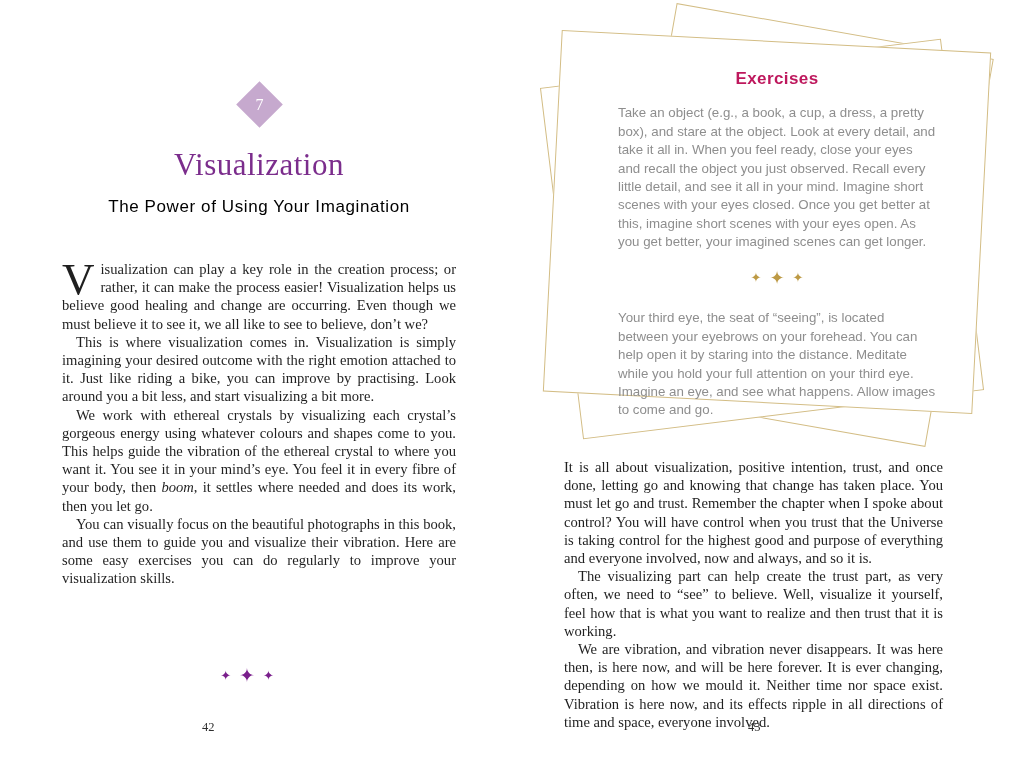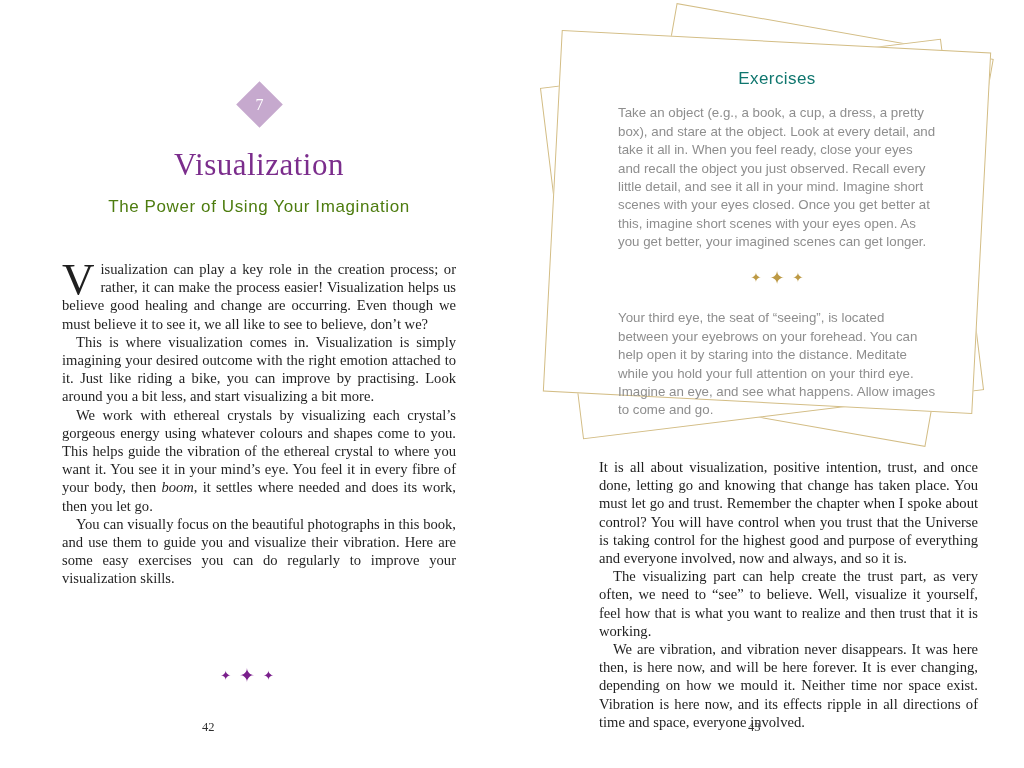--- a/index.html
+++ b/index.html
@@ -15,28 +15,28 @@
   }
   .chapter-diamond span{
     position:absolute;inset:0;display:flex;align-items:center;justify-content:center;
     transform:rotate(-45deg);color:#ffffff;font-size:16px;font-family:"Liberation Serif",serif;
   }
   .chapter-title{
     margin:8px 0 0 0;font-size:31px;font-weight:400;color:#7b2d8c;
     font-family:"Liberation Serif",serif;letter-spacing:0.5px;
   }
   .chapter-subtitle{
-    margin:14px 0 0 0;font-size:17px;font-weight:400;color:#4d7c0f;
+    margin:14px 0 0 0;font-size:17px;font-weight:400;color:#000000;
     font-family:"Liberation Sans",sans-serif;letter-spacing:0.6px;
   }
   .body-col{position:absolute;font-size:14.6px;line-height:18.2px;text-align:justify;}
   .body-col p{margin:0;}
   .body-col p.indent{text-indent:14px;}
   .left-col{left:62px;top:260px;width:394px;}
-  .right-col{left:599px;top:458px;width:379px;}
+  .right-col{left:564px;top:458px;width:379px;}
   .dropcap{
     float:left;font-size:45px;line-height:33px;padding:3px 6px 0 0;color:#1f1f1f;
     font-family:"Liberation Serif",serif;
   }
   .em{font-style:italic;}
   .star-divider{position:absolute;width:120px;text-align:center;color:#7a1f8c;}
   .star-divider .s{font-size:13px;vertical-align:middle;padding:0 4px;}
   .star-divider .s.big{font-size:19px;}
   .left-divider{left:187px;top:664px;}
   .page-number{
@@ -52,21 +52,21 @@
     font-family:"Liberation Serif",serif;
   }
   .paper-stack{position:absolute;left:540px;top:28px;width:452px;height:412px;}
   .sheet{position:absolute;background:#ffffff;border:1px solid #d3bd85;}
   .sheet-back2{left:100px;top:0px;width:320px;height:392px;transform:rotate(10deg);}
   .sheet-back1{left:20px;top:34px;width:402px;height:352px;transform:rotate(-7deg);}
   .sheet-front{left:12px;top:13px;width:428px;height:360px;transform:rotate(3deg);}
   .box-content{position:absolute;left:78px;top:42px;width:318px;
     font-family:"Liberation Sans",sans-serif;color:#8e8e8e;font-size:13.3px;line-height:18.4px;}
   .box-heading{
-    text-align:center;color:#0f766e;font-size:17px;font-weight:normal;
+    text-align:center;color:#be185d;font-size:17px;font-weight:bold;
     letter-spacing:0.4px;margin:0 0 16px 0;font-family:"Liberation Sans",sans-serif;
   }
   .box-para{margin:0;}
   .box-divider{text-align:center;color:#bd9a45;margin:17px 0 22px 0;}
   .box-divider .s{font-size:13px;vertical-align:middle;padding:0 4px;}
   .box-divider .s.big{font-size:18px;}
 </style>
 </head>
 <body>
 

